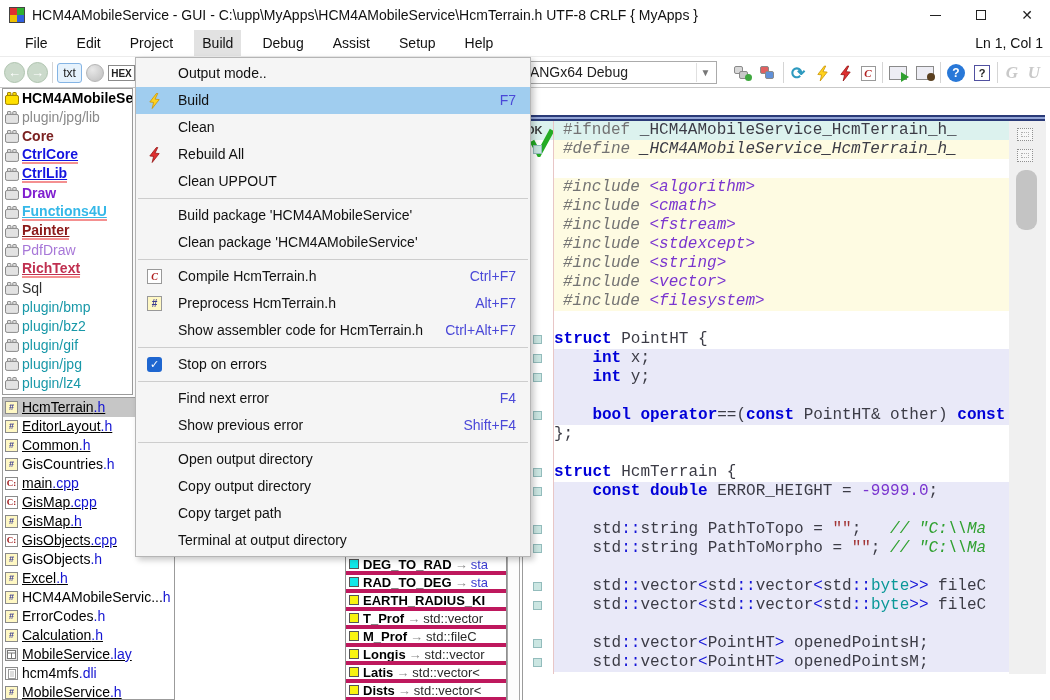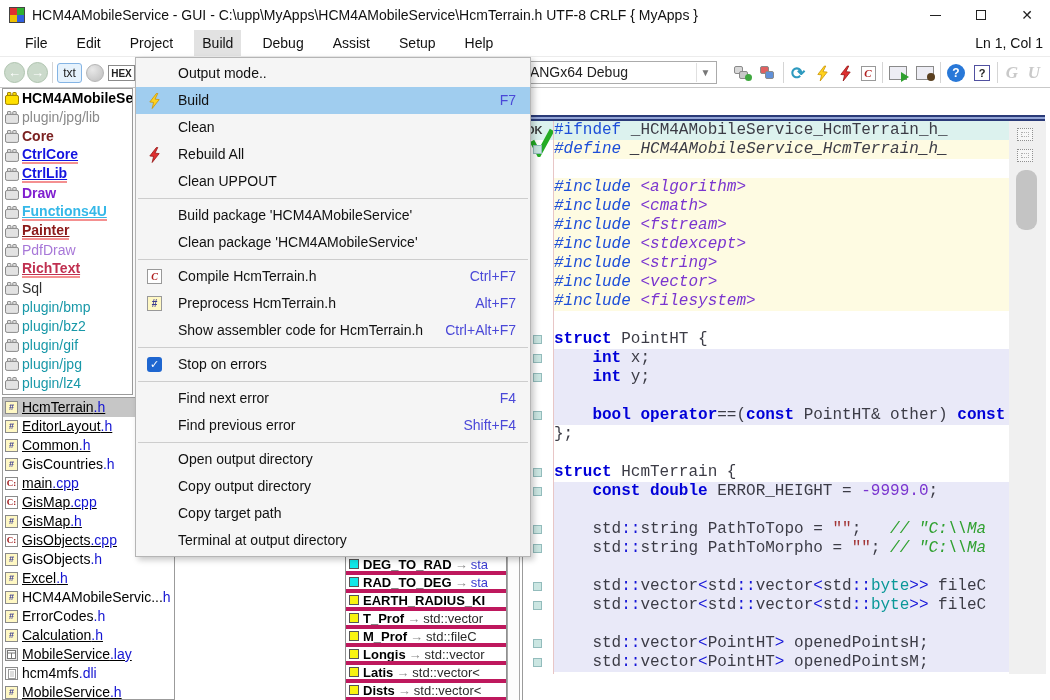--- a/index.html
+++ b/index.html
@@ -93,21 +93,21 @@
   .ed-blue{position:absolute;left:0;top:27px;width:100%;height:6px;
     background:linear-gradient(#2A3A78 0 2px,#93A5D6 2px 4px,#2A3A78 4px 6px);}
   .ed-body{position:absolute;left:0;top:33px;width:523px;height:553px;overflow:hidden;}
   .cur-band{position:absolute;left:0;top:0;width:486px;height:19px;background:#DCF2EE;}
   .gutter{position:absolute;left:0;top:0;width:30px;height:553px;}
   .margin-line{position:absolute;left:30px;top:0;width:1px;height:553px;background:#E8C6C6;}
   .code{position:absolute;left:31px;top:0;width:455px;height:553px;overflow:hidden;
     font-family:"Liberation Mono",monospace;font-size:16px;}
   .cl{height:19px;line-height:19px;white-space:pre;overflow:hidden;}
   .bg-white{background:#FFFFFF;}.bg-cream{background:#FEFBE2;font-style:italic;}.bg-lav{background:#E9E9F8;}.bg-cur{background:#DCF2EE;}
-  .tk-pp{color:#1d4ed8;}.tk-hdr{color:#7A35CF;}.tk-kw{color:#0000D8;font-weight:bold;}
+  .tk-pp{color:#737373;margin-left:9px;}.tk-hdr{color:#7A35CF;}.tk-kw{color:#0000D8;font-weight:bold;}
   .tk-pl{color:#3C3C46;}.tk-op{color:#1414D8;}.tk-ty{color:#0A9898;}
   .tk-num{color:#7A35CF;}.tk-str{color:#A23535;}.tk-com{color:#2FA02F;font-style:italic;}
   .gmark{position:absolute;left:10px;width:9px;height:9px;background:#CBE6E2;border:1px solid #93BCBC;}
   .ok-badge{position:absolute;left:2px;top:2px;width:30px;height:40px;}
   .ok-text{position:absolute;left:1px;top:1px;font-size:11px;font-weight:bold;color:#3A3A3A;}
   .ok-check{position:absolute;left:4px;top:4px;}
   .vstrip{position:absolute;left:486px;top:0;width:37px;height:553px;background:#F0F0F0;}
   .vs-ico{position:absolute;left:8px;width:16px;height:13px;border:1px dotted #8F8F8F;background:#F6F6F6;}
   .vs-ico::after{content:"";position:absolute;left:3px;top:3px;right:3px;bottom:3px;border:1px dotted #AFAFAF;}
   .vthumb{position:absolute;left:7px;top:49px;width:21px;height:60px;border-radius:9px;background:#C4C4C4;}
@@ -584,21 +584,21 @@
       <div class="menu-item"><span class="menu-ic">
           <span class="mbox hbox">#</span>
         </span><span class="menu-sc">Alt+F7</span><span>Preprocess HcmTerrain.h</span></div>
       <div class="menu-item"><span class="menu-ic"></span><span class="menu-sc">Ctrl+Alt+F7</span><span>Show assembler code for HcmTerrain.h</span></div>
       <div class="menu-sep"></div>
       <div class="menu-item"><span class="menu-ic">
           <span class="chk">✓</span>
         </span><span>Stop on errors</span></div>
       <div class="menu-sep"></div>
       <div class="menu-item"><span class="menu-ic"></span><span class="menu-sc">F4</span><span>Find next error</span></div>
-      <div class="menu-item"><span class="menu-ic"></span><span class="menu-sc">Shift+F4</span><span>Find previous error</span></div>
+      <div class="menu-item"><span class="menu-ic"></span><span class="menu-sc">Shift+F4</span><span>Show previous error</span></div>
       <div class="menu-sep"></div>
       <div class="menu-item"><span class="menu-ic"></span><span>Open output directory</span></div>
       <div class="menu-item"><span class="menu-ic"></span><span>Copy output directory</span></div>
       <div class="menu-item"><span class="menu-ic"></span><span>Copy target path</span></div>
       <div class="menu-item"><span class="menu-ic"></span><span>Terminal at output directory</span></div>
     </div>
 
 </div>
 
 </body></html>

